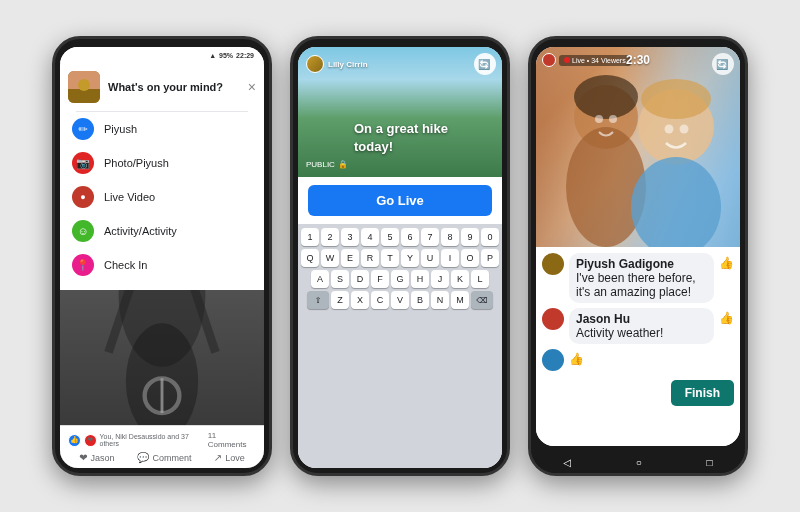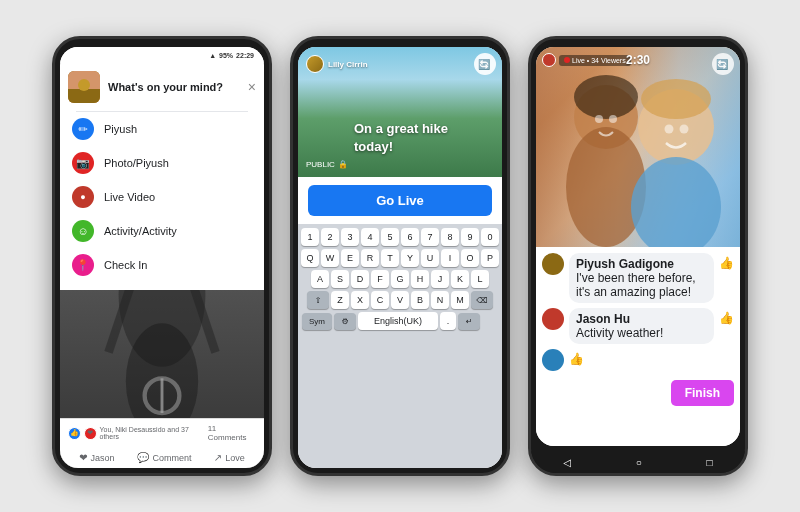--- a/index.html
+++ b/index.html
@@ -136,21 +136,21 @@
       bottom: 0; left: 0; right: 0;
       background: #fff;
       border-top: 1px solid #ddd;
       padding: 5px 8px;
     }
 
     .reactions-row {
       display: flex;
       justify-content: space-between;
       align-items: center;
-      margin-bottom: 10px;
+      margin-bottom: 3px;
     }
 
     .reactions-left {
       display: flex;
       align-items: center;
       gap: 3px;
       font-size: 8px;
       color: #65676b;
     }
 
@@ -535,27 +535,20 @@
         <div class="kb-key">Z</div>
         <div class="kb-key">X</div>
         <div class="kb-key">C</div>
         <div class="kb-key">V</div>
         <div class="kb-key">B</div>
         <div class="kb-key">N</div>
         <div class="kb-key">M</div>
         <div class="kb-key-special kb-key" style="max-width:22px;">⌫</div>
       </div>
 
-      <div class="kb-bottom-row">
-        <div class="kb-key kb-key-special kb-sym" style="max-width:30px;font-size:8px;">Sym</div>
-        <div class="kb-key kb-key-special" style="max-width:22px;">⚙</div>
-        <div class="kb-key kb-space" style="max-width:80px;">English(UK)</div>
-        <div class="kb-key" style="max-width:16px;">.</div>
-        <div class="kb-key kb-key-special" style="max-width:22px;">↵</div>
-      </div>
     </div>
   </div>
 </div>
 
 <div class="phone">
   <div class="phone-screen">
 
     <div class="selfie-bg">
       <div class="selfie-overlay"></div>
 
@@ -611,21 +604,21 @@
         </div>
         <span class="like-icon-gray">👍</span>
       </div>
 
       <div class="comment-item">
         <div style="width:22px;height:22px;border-radius:50%;background:#2980b9;flex-shrink:0;"></div>
         <span class="like-icon-gray">👍</span>
       </div>
 
       <div style="display:flex;justify-content:flex-end;margin-top:4px;">
-        <div style="background:#d946ef;color:#fff;border-radius:5px;padding:6px 14px;font-size:12px;font-weight:700;cursor:pointer;">Finish</div>
+        <div style="background:#0f766e;color:#fff;border-radius:5px;padding:6px 14px;font-size:12px;font-weight:700;cursor:pointer;">Finish</div>
       </div>
     </div>
   </div>
 
   <div class="nav-bar">
     <span class="nav-btn">◁</span>
     <span class="nav-btn">○</span>
     <span class="nav-btn">□</span>
   </div>
 </div>

